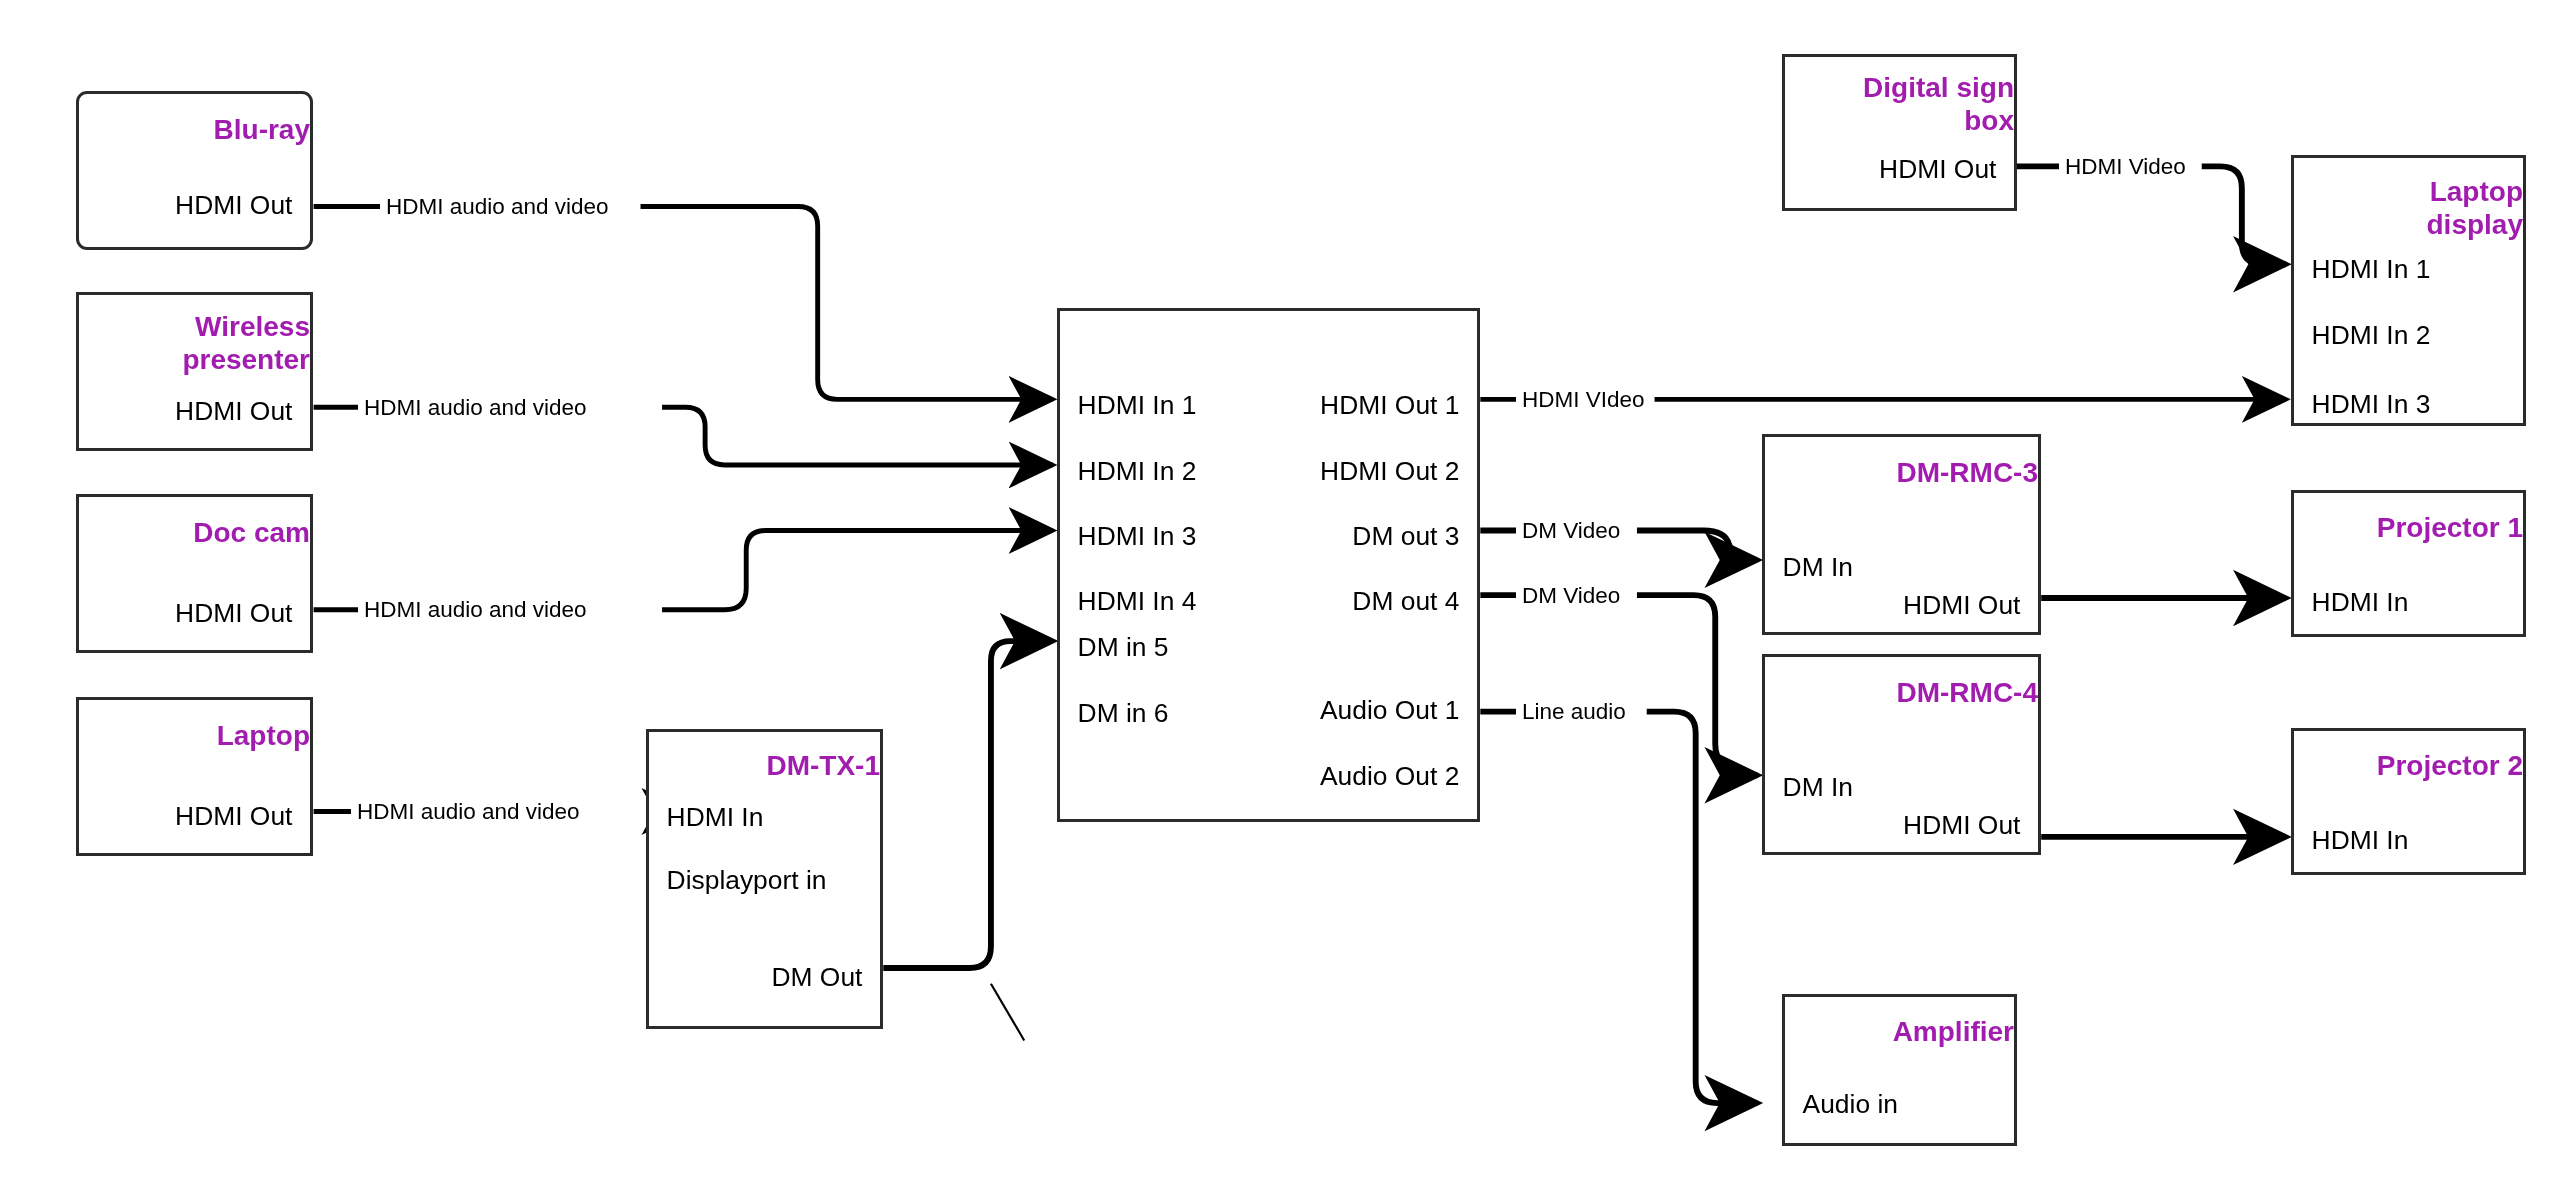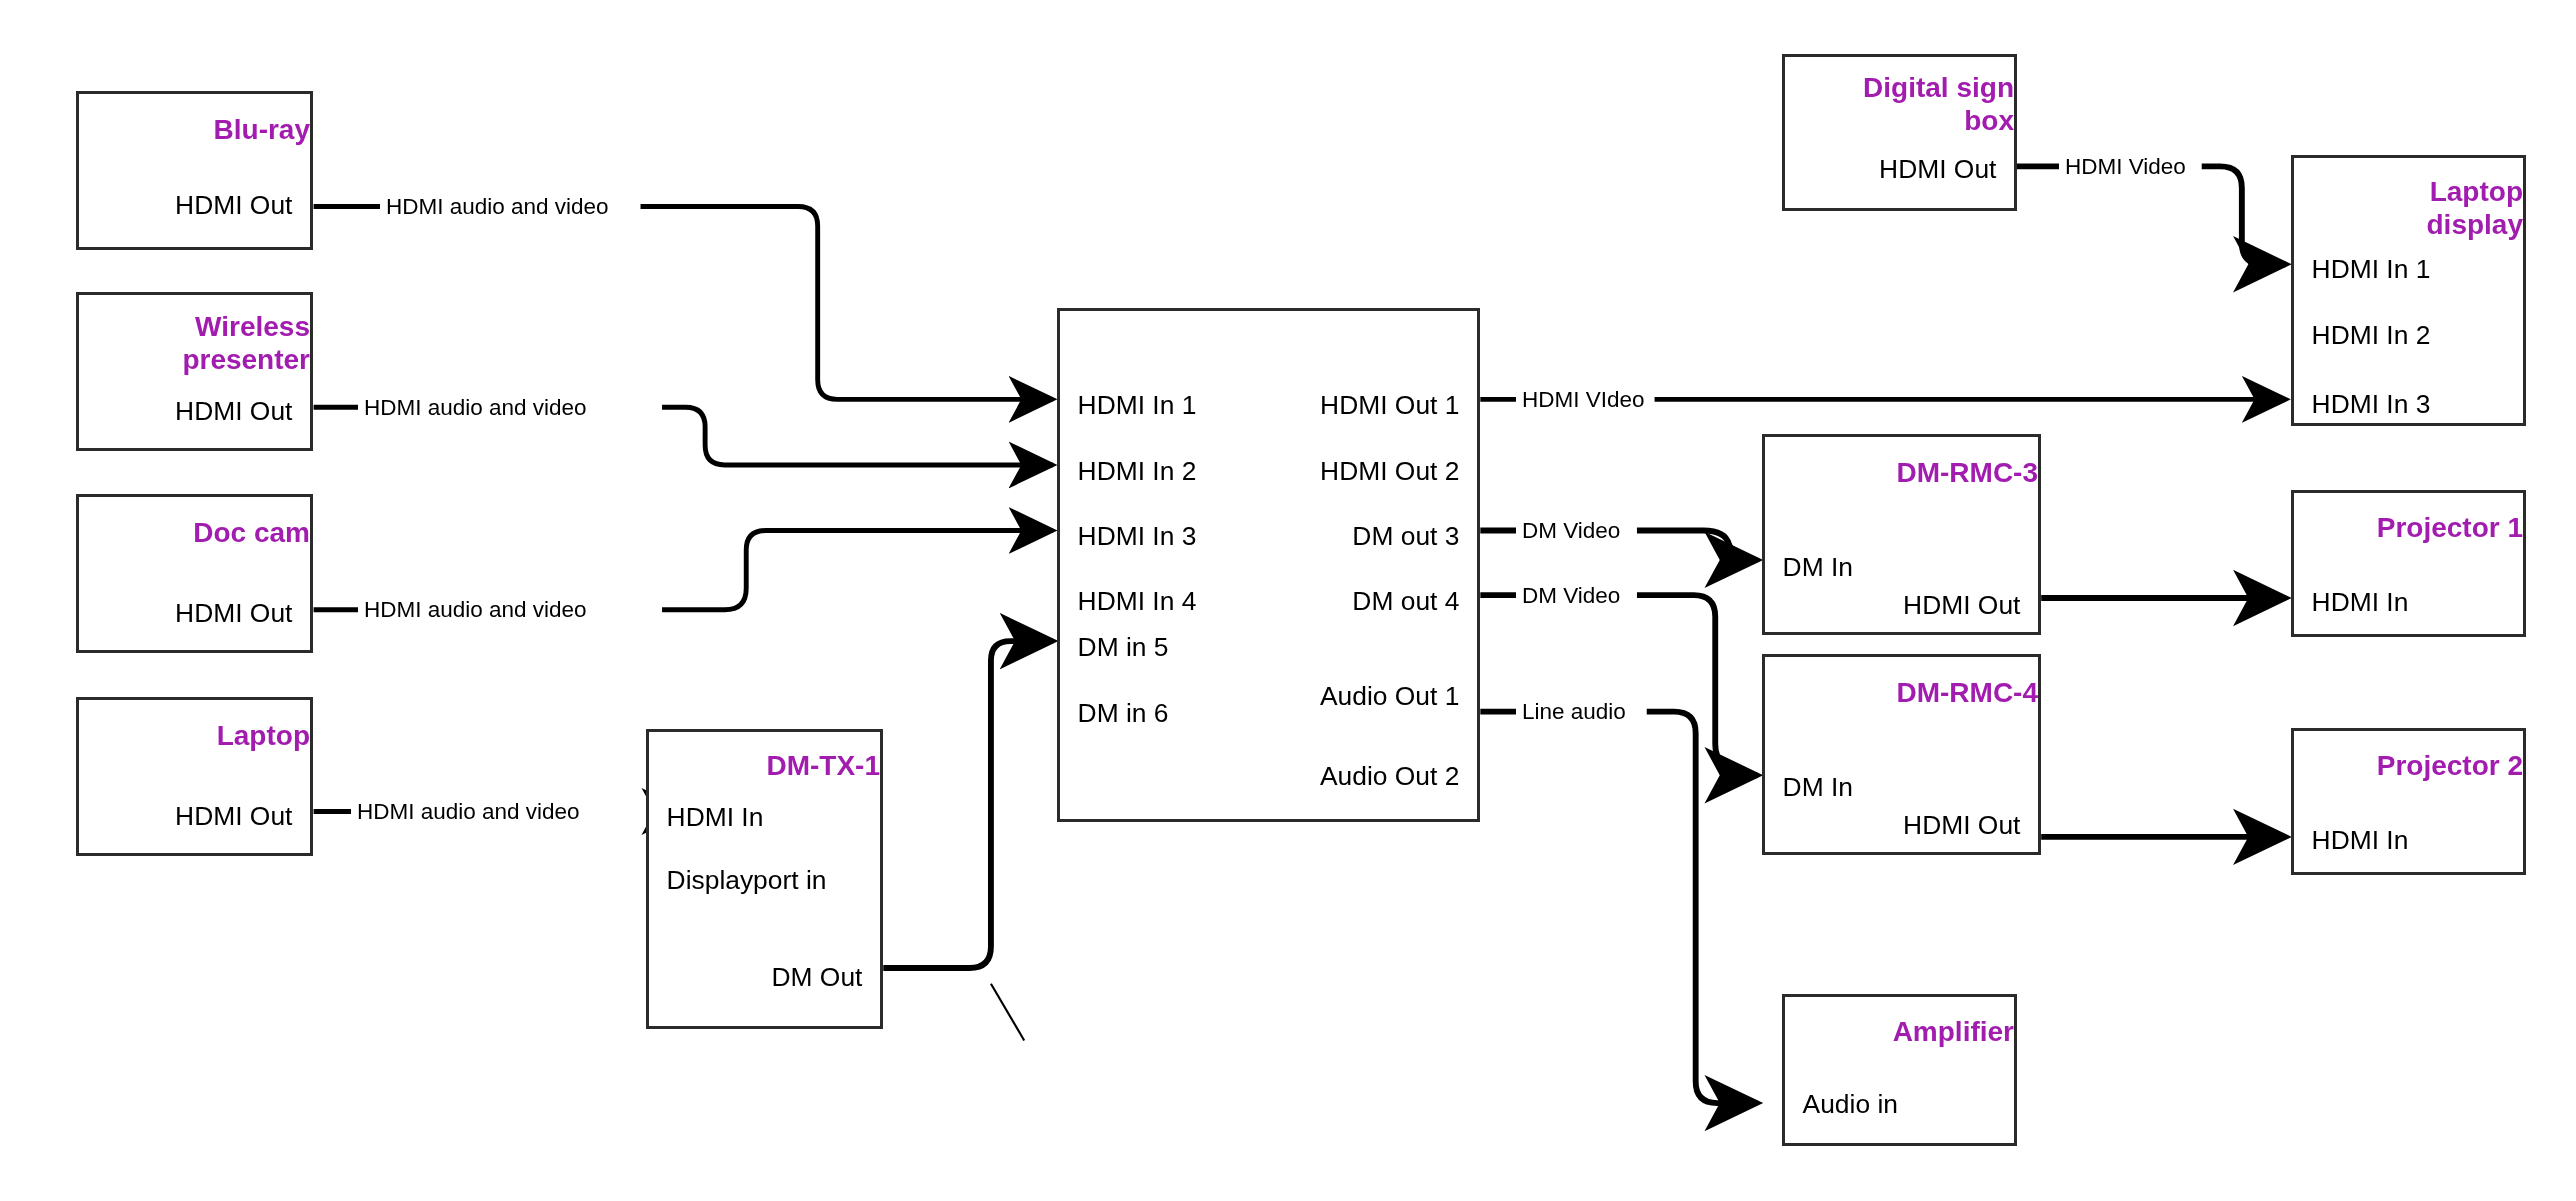--- a/index.html
+++ b/index.html
@@ -106,21 +106,21 @@
 
     <path d="M1512,608 L1550,608 M1672,608 L1730,608 Q1752,608 1752,630 L1752,760 Q1752,778 1766,786 Q1776,792 1795,792" fill="none" stroke="#000" stroke-width="6" marker-end="url(#arw)"></path>
 
     <path d="M1512,727 L1550,727 M1682,727 L1710,727 Q1732,727 1732,749 L1732,1105 Q1732,1127 1754,1127 L1795,1127" fill="none" stroke="#000" stroke-width="6" marker-end="url(#arw)"></path>
 
     <path d="M2085,611 L2335,611" fill="none" stroke="#000" stroke-width="6" marker-end="url(#arw)"></path>
 
     <path d="M2085,855 L2335,855" fill="none" stroke="#000" stroke-width="6" marker-end="url(#arw)"></path>
   </svg>
 
-  <div class="node" style="left:76px; top:91px; width:237px; height:159px;">
+  <div class="node" style="left:76px; top:91px; width:237px; height:159px;border-radius:11px;">
     <div class="node-title" style="top:18.6px;">Blu-ray</div>
     <div class="port right" style="top:98px;">HDMI Out</div>
   </div>
 
   <div class="node" style="left:76px; top:292px; width:237px; height:159px;">
     <div class="node-title" style="top:14.7px;">Wireless</div>
     <div class="node-title" style="top:48px;">presenter</div>
     <div class="port right" style="top:103px;">HDMI Out</div>
   </div>
 
@@ -147,21 +147,21 @@
     <div class="port left" style="top:147px;">HDMI In 2</div>
     <div class="port left" style="top:212px;">HDMI In 3</div>
     <div class="port left" style="top:277px;">HDMI In 4</div>
     <div class="port left" style="top:323px;">DM in 5</div>
     <div class="port left" style="top:389px;">DM in 6</div>
 
     <div class="port right" style="top:81px;">HDMI Out 1</div>
     <div class="port right" style="top:147px;">HDMI Out 2</div>
     <div class="port right" style="top:212px;">DM out 3</div>
     <div class="port right" style="top:277px;">DM out 4</div>
-    <div class="port right" style="top:372px;">Audio Out 1</div>
+    <div class="port right" style="top:386px;">Audio Out 1</div>
     <div class="port right" style="top:452px;">Audio Out 2</div>
   </div>
 
   <div class="node" style="left:1782px; top:54px; width:235px; height:157px;">
     <div class="node-title" style="top:13.7px;">Digital sign</div>
     <div class="node-title" style="top:47px;">box</div>
     <div class="port right" style="top:99px;">HDMI Out</div>
   </div>
 
   <div class="node" style="left:2291px; top:155px; width:235px; height:271px;">

